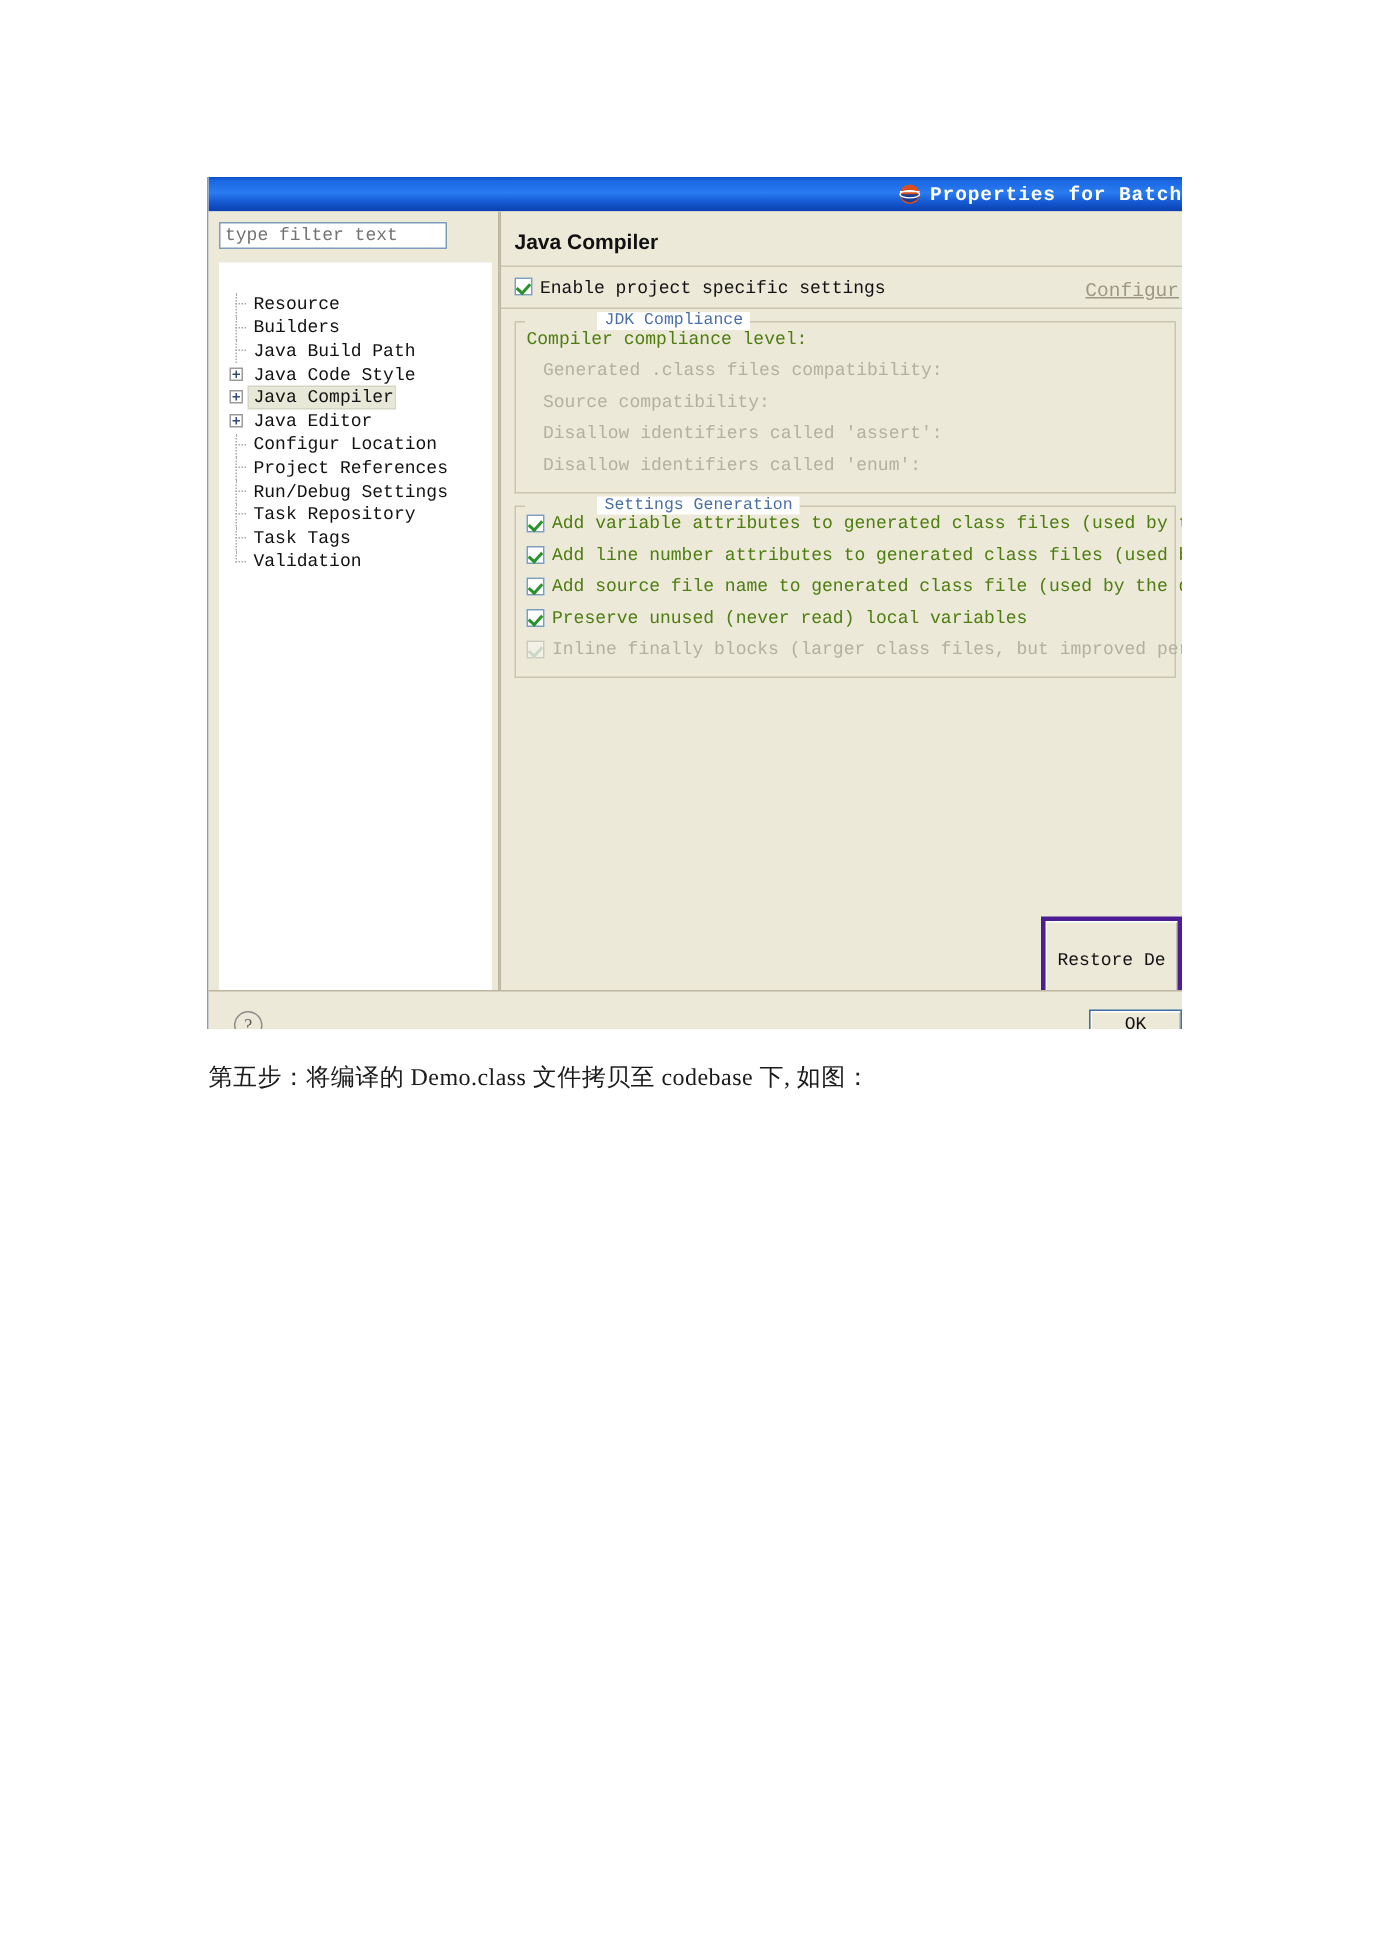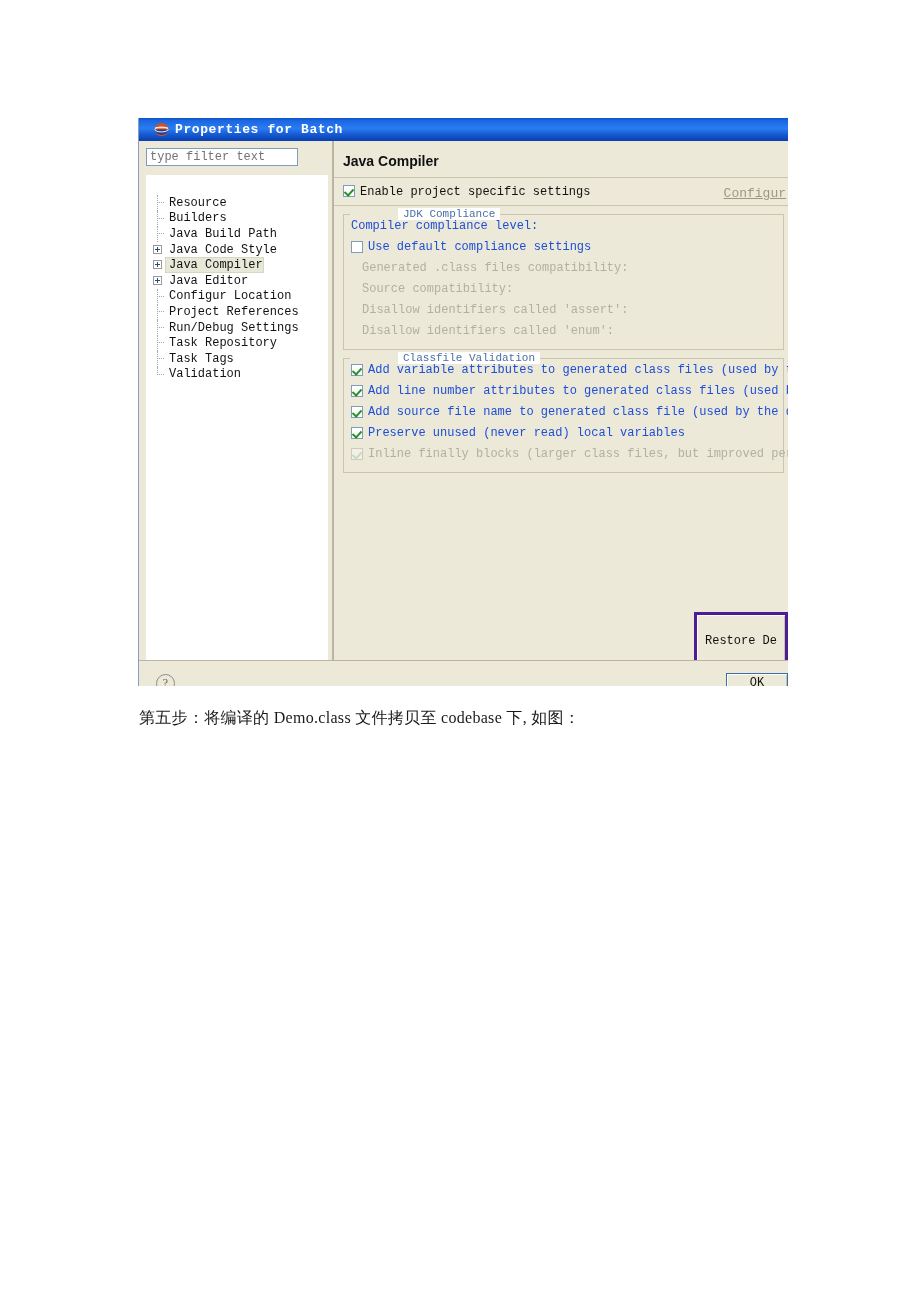--- a/index.html
+++ b/index.html
@@ -29,22 +29,23 @@
   }
 
   
   #titlebar {
     height: 23px;
     background: linear-gradient(to bottom,
         #0b4fc4 0%, #1a66e0 10%, #2a7cf2 45%,
         #1457cf 75%, #0a3fae 100%);
     display: flex;
     align-items: center;
-    padding-left: 15px;
-    box-sizing: border-box;
+    padding-left: 5px;
+    box-sizing: border-box;
+    justify-content: flex-end;
   }
   #titlebar .tb-icon {
     width: 15px; height: 15px;
     flex: 0 0 auto;
     margin-right: 6px;
     position: relative;
   }
   #titlebar .tb-title {
     color: #ffffff;
     font-family: "Liberation Mono", monospace;
@@ -248,21 +249,21 @@
     white-space: nowrap;
     margin-left: 48px;
   }
   .group .gtop .seg-r { flex: 1 1 auto; height: 1px; background: #c9c5b0; }
 
   .grow {
     display: flex;
     align-items: center;
     font-family: "Liberation Mono", monospace;
     font-size: 12px;
-    color: #1d4ed8;
+    color: #4d7c0f;
     white-space: nowrap;
     padding-left: 7px;
     height: 21px;
   }
   .grow.indented { padding-left: 18px; }
   .grow.disabled { color: #b3b0a0; }
 
   
   #restore-wrap {
     position: absolute;
@@ -434,43 +435,39 @@
         <div class="gtop">
           <span class="seg-l"></span>
           <span class="glabel">JDK Compliance</span>
           <span class="seg-r"></span>
         </div>
 
         <div class="grow">
           <span>Compiler compliance level:</span>
         </div>
 
-        <div class="grow">
-          <span class="cb"></span>
-          <span>Use default compliance settings</span>
-        </div>
 
         <div class="grow indented disabled">
           <span>Generated .class files compatibility:</span>
         </div>
         <div class="grow indented disabled">
           <span>Source compatibility:</span>
         </div>
         <div class="grow indented disabled">
           <span>Disallow identifiers called 'assert':</span>
         </div>
         <div class="grow indented disabled">
           <span>Disallow identifiers called 'enum':</span>
         </div>
       </div>
 
       <div class="group">
         <div class="gtop">
           <span class="seg-l"></span>
-          <span class="glabel">Classfile Validation</span>
+          <span class="glabel">Settings Generation</span>
           <span class="seg-r"></span>
         </div>
         <div id="classfile-options">
             <div class="grow">
               <span class="cb checked"></span>
               <span>Add variable attributes to generated class files (used by the debu</span>
             </div>
             <div class="grow">
               <span class="cb checked"></span>
               <span>Add line number attributes to generated class files (used by the </span>

